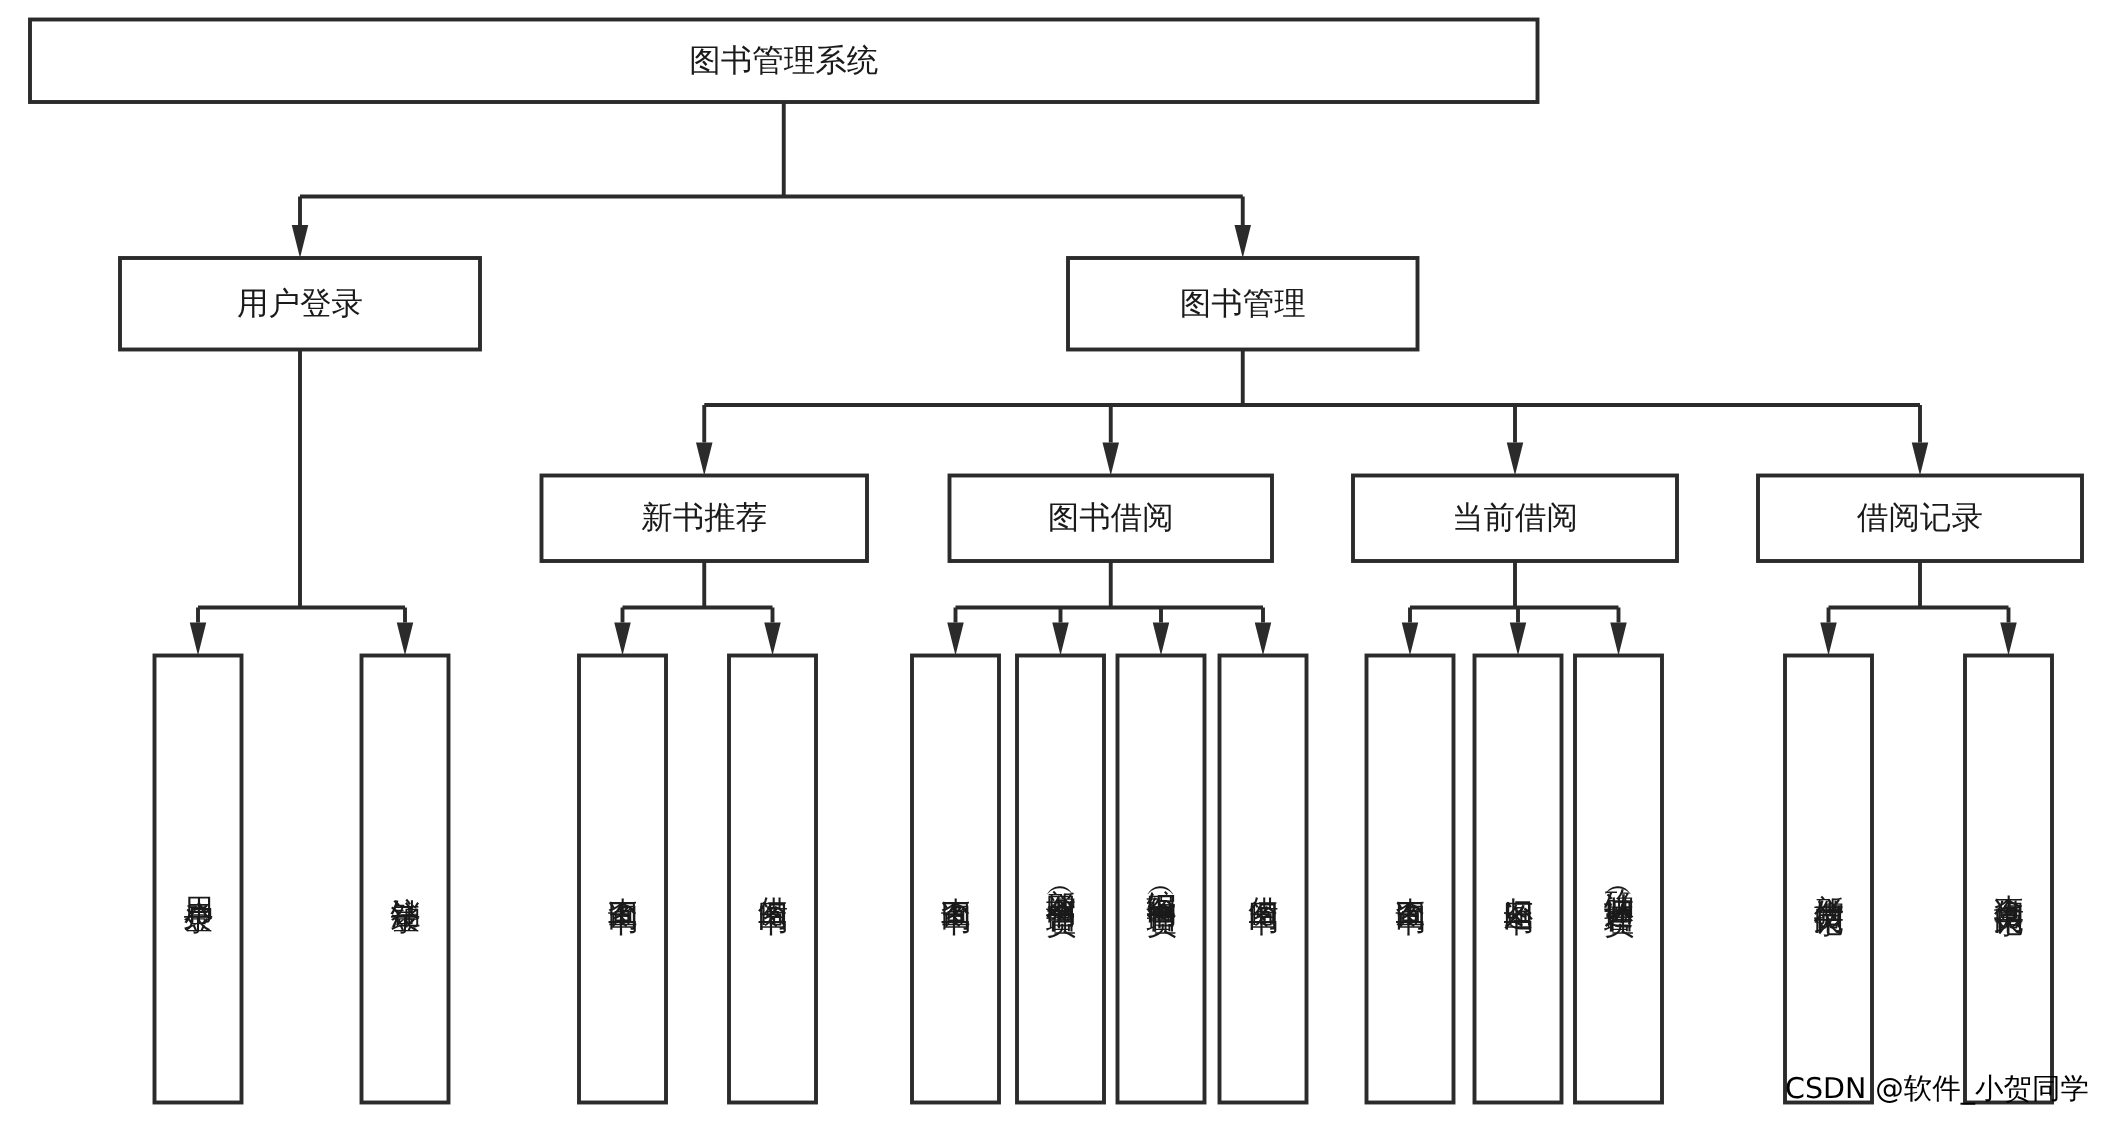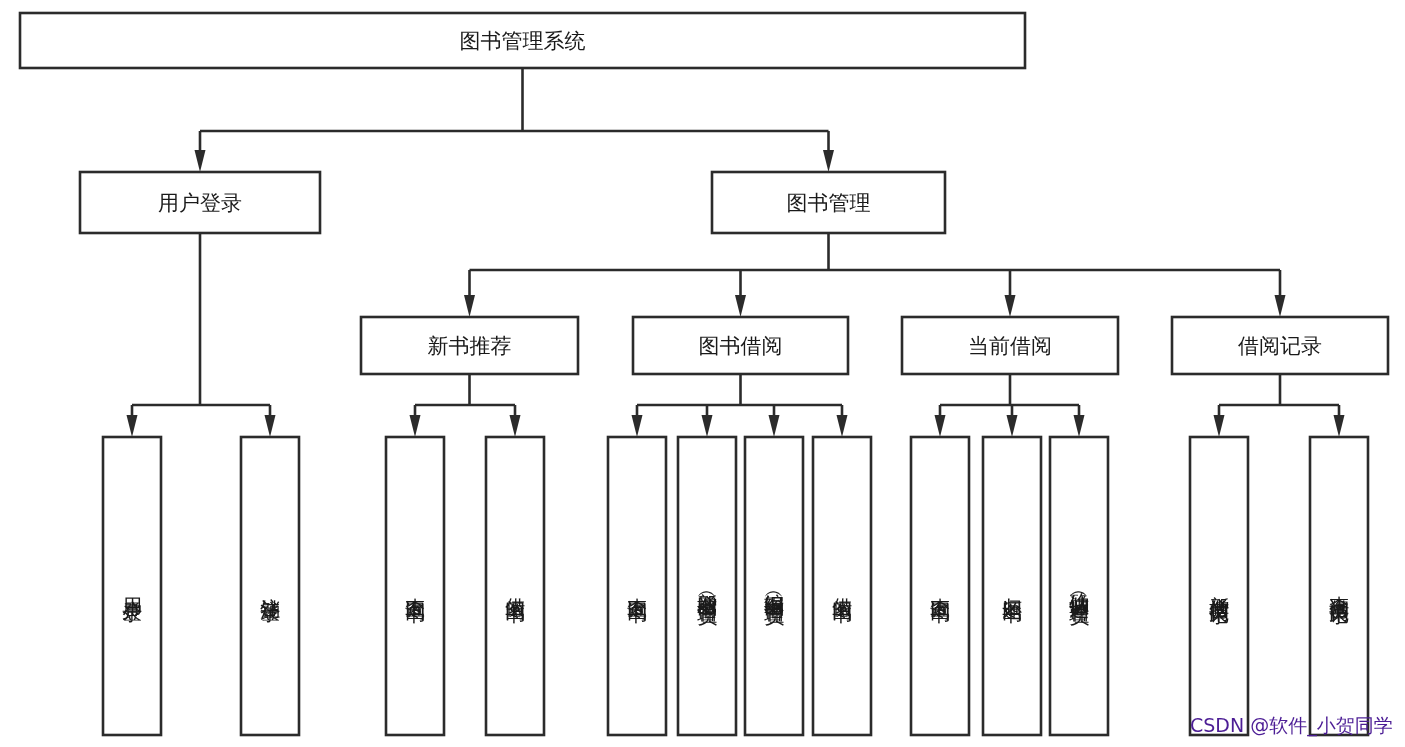--- a/index.html
+++ b/index.html
@@ -60,21 +60,21 @@
     align-items: center;
     justify-content: center;
     text-align: center;
     white-space: nowrap;
     pointer-events: none;
   }
   .watermark {
     position: absolute;
     font-family: "DejaVu Sans", "Liberation Sans", sans-serif;
     font-size: 19px;
-    color: #4c1d95;
+    color: #000000;
     white-space: nowrap;
     left: 1190px;
     top: 713px;
   }
 </style>
 </head>
 <body>
 
 <div id="diagram-root">
 

